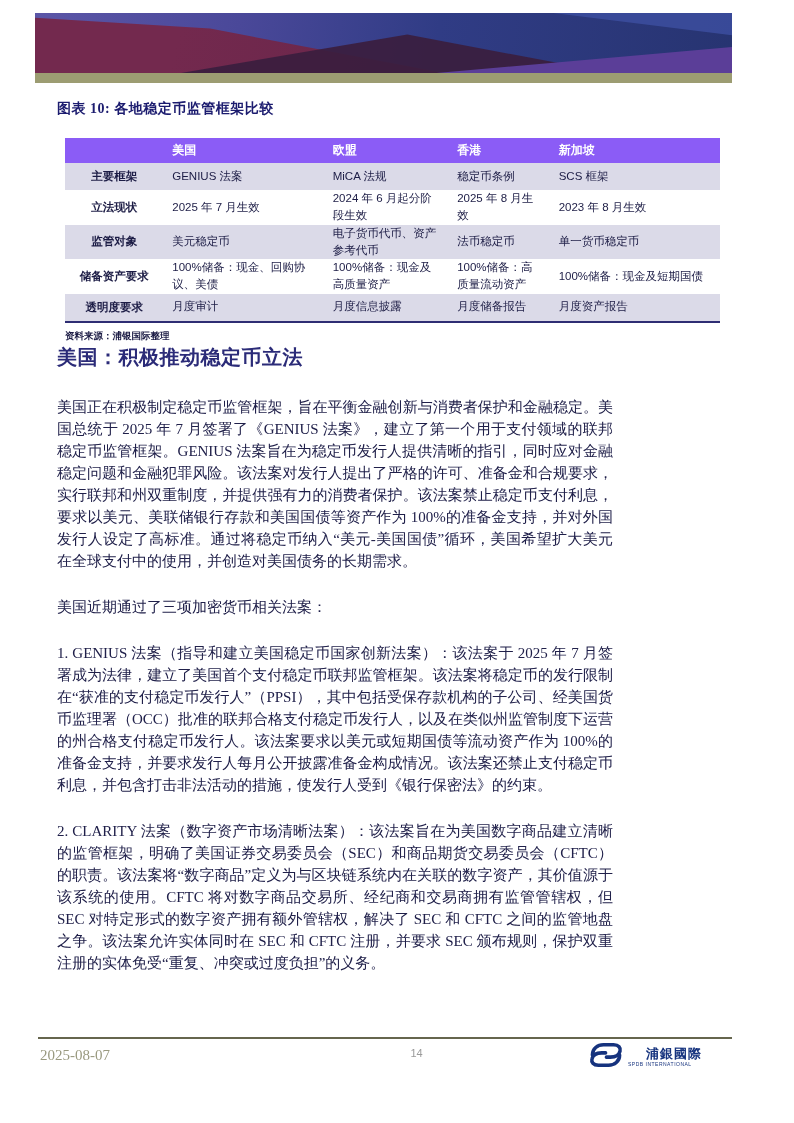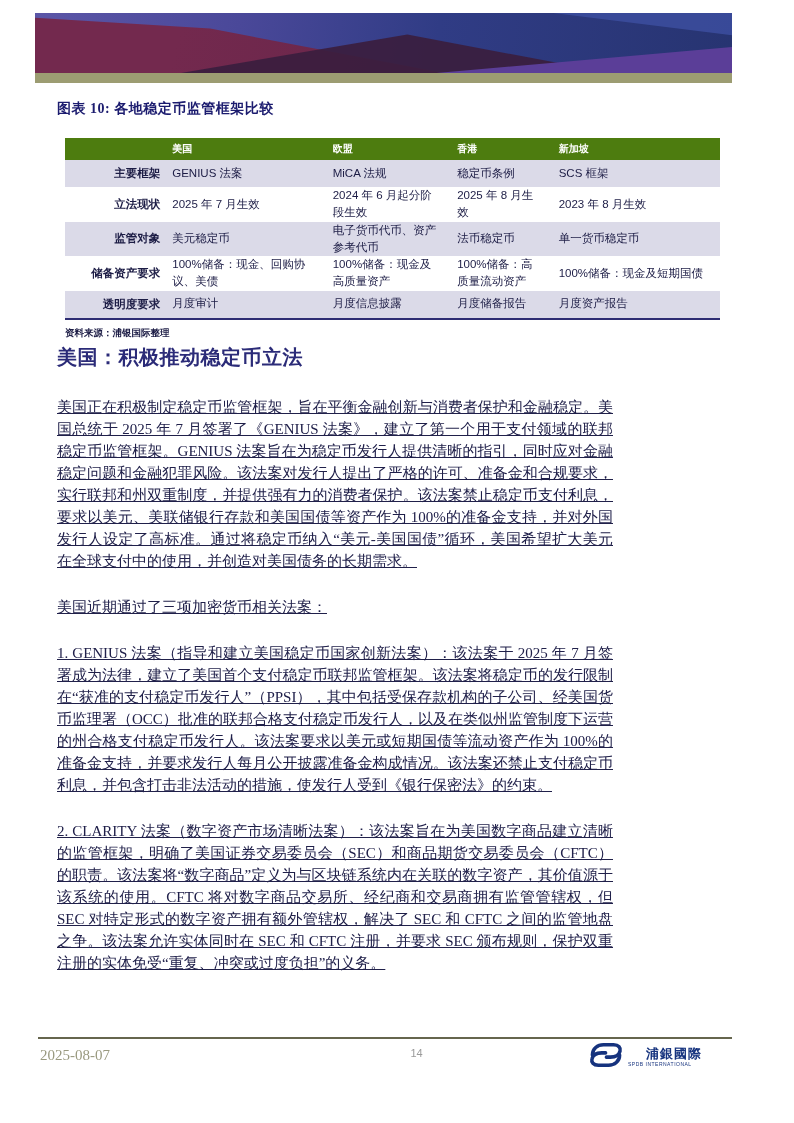--- a/index.html
+++ b/index.html
@@ -31,36 +31,36 @@
   
   .caption {
     position: absolute; left: 57px; top: 100px;
     font-size: 14px; font-weight: bold; color: #1C1C6F; letter-spacing: .5px;
   }
   .table-block { position: absolute; left: 65px; top: 138px; width: 655px;
                  font-family: "Liberation Sans", "DejaVu Sans", sans-serif; }
   table.reg { width: 100%; border-collapse: collapse; font-size: 11.5px; color: #1C1C45;
               border-bottom: 2px solid #2E2D73; }
   table.reg thead th {
-    background: #4d7c0f; color: #ffffff; text-align: left; font-weight: bold;
-    padding: 4px 9px; font-size: 10px;
+    background: #8b5cf6; color: #ffffff; text-align: left; font-weight: bold;
+    padding: 4px 9px; font-size: 12px;
   }
-  table.reg tbody th { text-align: right; font-weight: bold; color: #1C1C45;
+  table.reg tbody th { text-align: center; font-weight: bold; color: #1C1C45;
     padding: 6px 3px; vertical-align: middle; font-size: 11.5px; }
   table.reg tbody td { padding: 0 9px; vertical-align: middle; line-height: 1.5; }
   table.reg tr.alt { background: #DBDAE8; }
   .source-note { margin-top: 7px; font-size: 9.5px; font-weight: bold; color: #1C1C45;
                  font-family: "Liberation Serif", serif; }
 
   
   .content { position: absolute; left: 57px; top: 346px; width: 562px;
              color: #20204A; font-size: 15px; line-height: 22px; text-align: justify; }
   .section-heading { font-size: 20px; font-weight: bold; color: #2B2B78;
                      margin: 0 0 28px 0; letter-spacing: .5px; }
-  .content p { margin: 0 6px 24px 0; text-decoration: underline; }
+  .content p { margin: 0 6px 24px 0; }
 
   
   .footer-rule { position: absolute; left: 38px; top: 1037px; width: 719px;
                  border-top: 2px solid #66664E; }
   .footer-date { position: absolute; left: 40px; top: 1047px;
                  font-family: Liberation Serif, serif; font-size: 15px; color: #99997F; }
   .page-number { position: absolute; left: 0; top: 1047px; width: 794px; text-align: center;
                  font-family: "Liberation Sans", sans-serif; font-size: 11px; color: #9A9A9A; padding-left: 39px; }
   .logo { position: absolute; right: 30px; top: 1042px; display: flex; align-items: center; gap: 5px; }
   .logo-text { display: flex; flex-direction: column; line-height: 1; }

